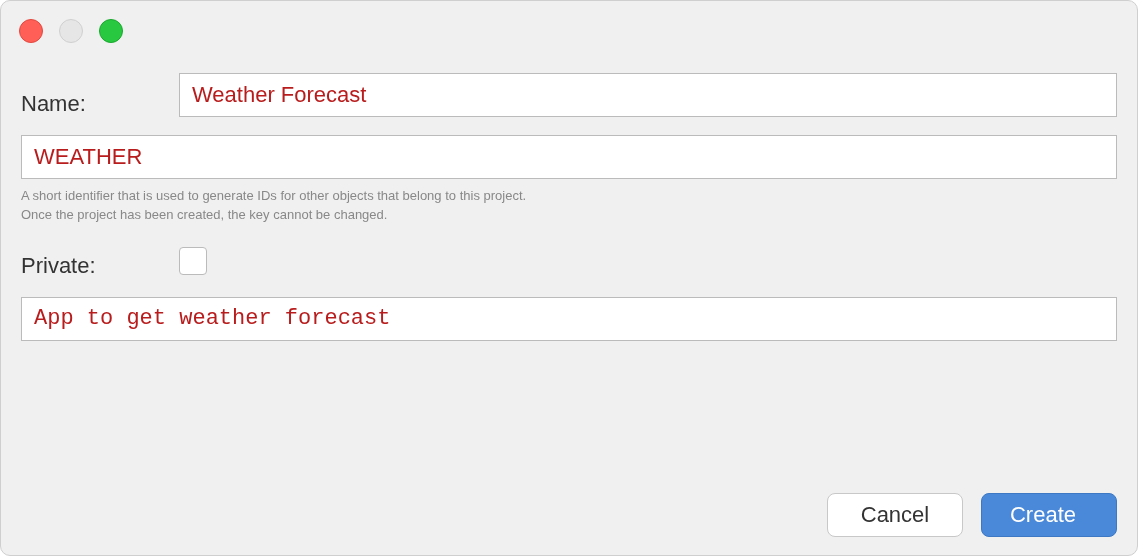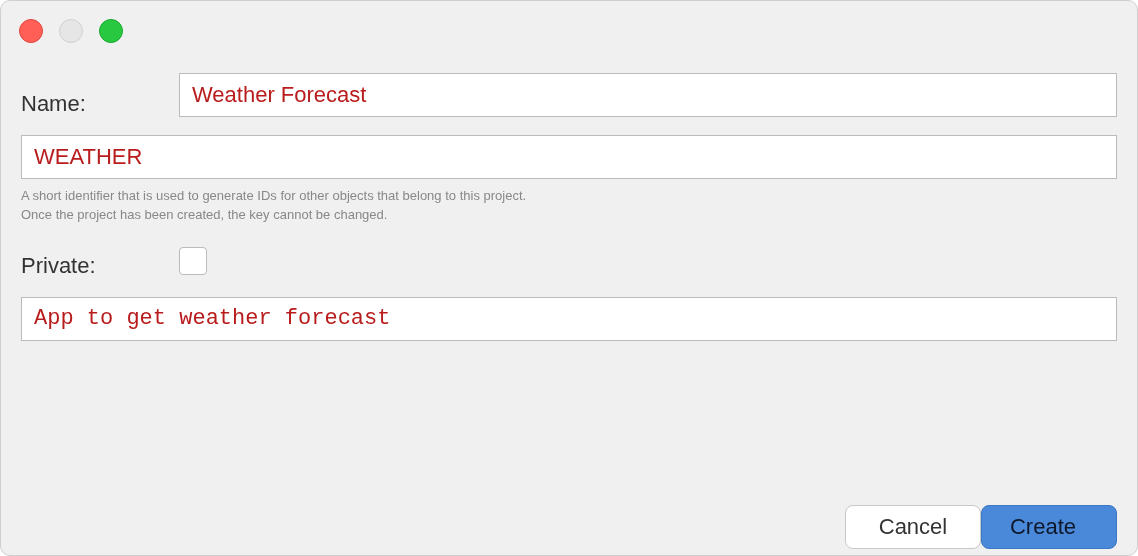--- a/index.html
+++ b/index.html
@@ -91,44 +91,45 @@
       height: 28px;
       border: 1px solid #bbbbbb;
       background: #fff;
       border-radius: 4px;
       display: inline-block;
       margin-top: 4px;
       cursor: pointer;
     }
     .button-row {
       position: absolute;
-      bottom: 6px;
+      bottom: 18px;
       right: 20px;
       display: flex;
+      gap: 18px;
     }
     .btn {
       height: 44px;
       min-width: 136px;
       border-radius: 8px;
       font-size: 22px;
       cursor: pointer;
       padding: 0 22px;
       display: flex;
       align-items: center;
       justify-content: center;
     }
     .btn-cancel {
       background: #fff;
       border: 1px solid #c8c8c8;
       color: #333;
     }
     .btn-primary {
       background: #4a89d9;
       border: 1px solid #3c78c4;
-      color: #0f172a;
+      color: #ffffff;
       padding-left: 10px;
     }
   </style>
 </head>
 <body>
 
 <div class="window">
   <div class="traffic-lights">
     <div class="traffic-light tl-red"></div>
     <div class="traffic-light tl-yellow"></div>

